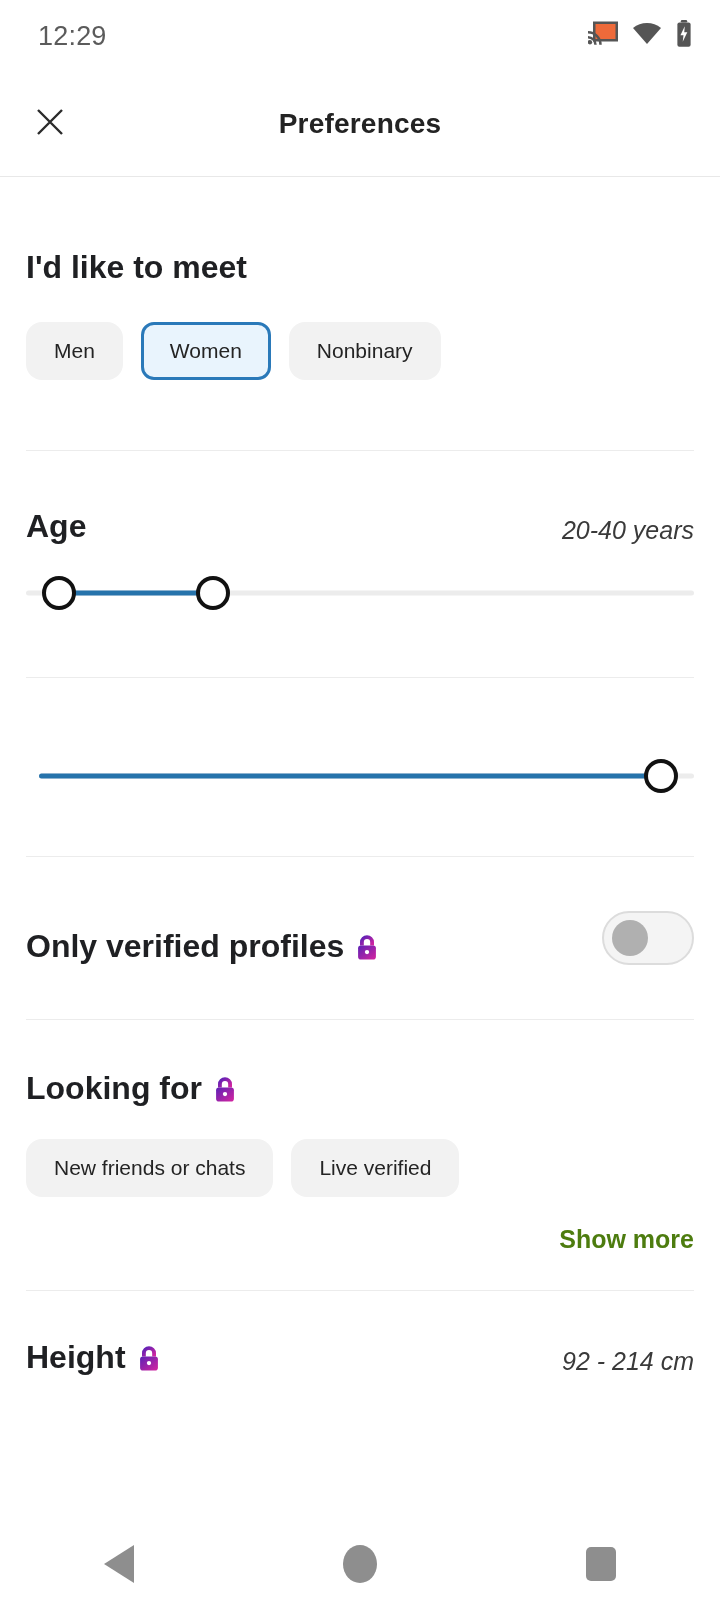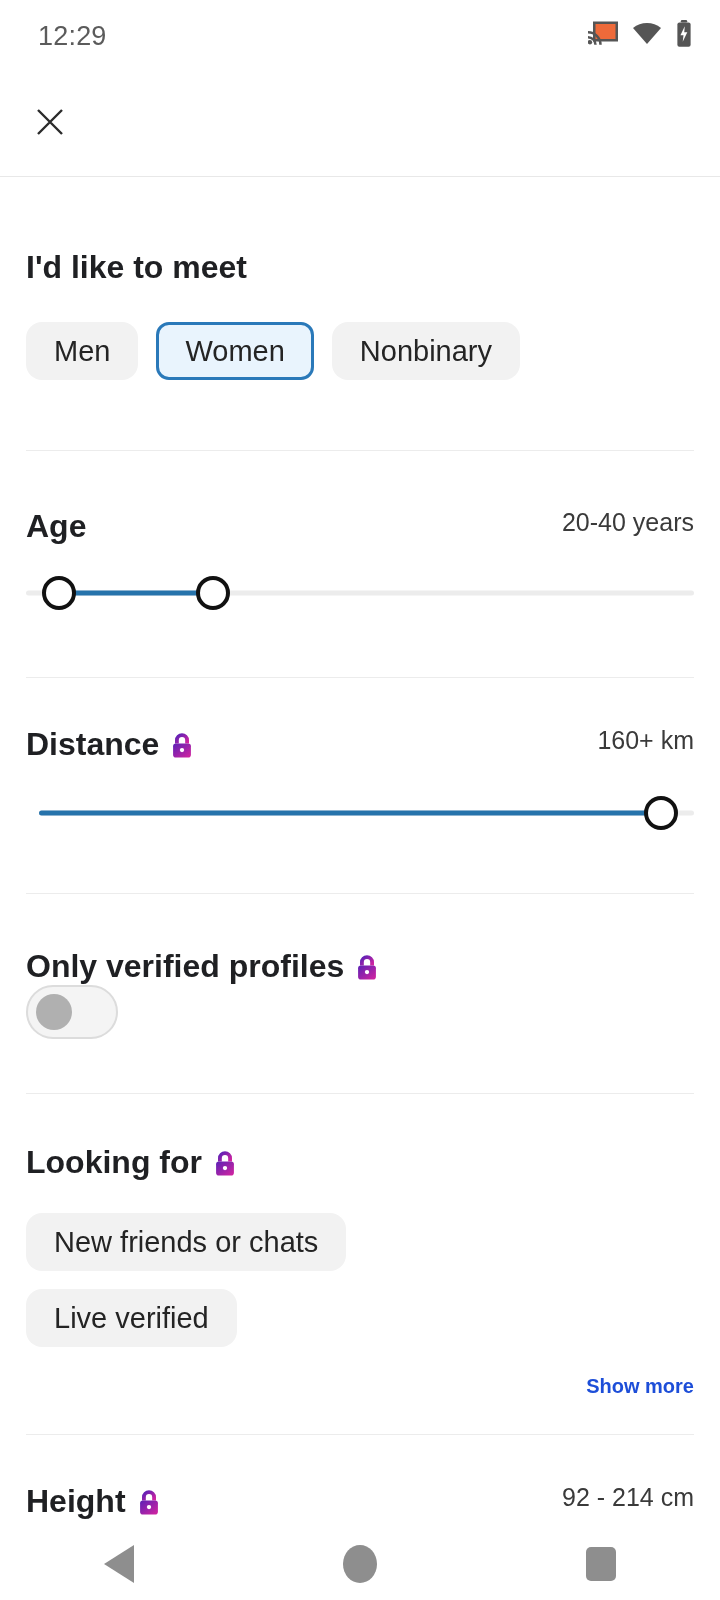--- a/index.html
+++ b/index.html
@@ -40,30 +40,30 @@
   
   .content { position:absolute; top:177px; left:0; width:720px; }
   .section { padding:0 26px; }
   .divider { height:1px; background:#ececec; margin:0 26px; }
 
   .section-title {
     font-size:32px; font-weight:bold; color:#1f2023;
     display:flex; align-items:center; gap:10px;
   }
   .row-head {
-    display:flex; justify-content:space-between;
-  }
-  .row-value { font-size:25px; color:#3a3a3a; }
+    display:flex; align-items:flex-end; justify-content:space-between;
+  }
+  .row-value { font-size:25px; color:#3a3a3a;font-style:italic; }
 
   
   .chips { display:flex; flex-wrap:wrap; gap:18px; }
   .chip {
     background:#f2f2f2; border:2px solid transparent; border-radius:16px;
     padding:0 26px; height:58px; display:flex; align-items:center;
-    font-size:29px; color:#242424; cursor:pointer;
+    font-size:21px; color:#242424; cursor:pointer;
   }
   .chip.selected {
     background:#e9f4fd; border:3px solid #2a79b9; border-radius:13px;
   }
 
   
   .slider { position:relative; height:44px; }
   .track-bg {
     position:absolute; top:50%; transform:translateY(-50%);
     left:0; right:0; height:5px; background:#ececec; border-radius:3px;
@@ -83,21 +83,21 @@
     width:92px; height:54px; border-radius:27px;
     background:#f4f4f4; border:2px solid #dcdcdc;
     position:relative; cursor:pointer;
   }
   .toggle .knob {
     position:absolute; left:8px; top:50%; transform:translateY(-50%);
     width:36px; height:36px; border-radius:50%; background:#b0b0b0;
   }
 
   .show-more {
-    font-size:20px; font-weight:bold; color:#1d4ed8;
+    font-size:25px; font-weight:bold; color:#4d7c0f;
     text-align:right; cursor:pointer;
   }
 
   
   .navbar {
     position:absolute; bottom:0; left:0; width:720px; height:72px;
     display:flex; align-items:center; justify-content:space-around;
     background:#fff;
   }
   .nav-back {
@@ -145,20 +145,21 @@
   </div>
 
   <div class="header">
     <div class="close-btn">
       <span>
         <svg width="36" height="36" viewBox="0 0 24 24">
           <path d="M4 4 L20 20 M20 4 L4 20" stroke="#2b2b2b" stroke-width="1.6" fill="none"></path>
         </svg>
       </span>
     </div>
+    <div class="header-title">Preferences</div>
   </div>
 
   <div class="content">
 
     <div class="section" style="padding-top:72px; padding-bottom:70px;">
       <div class="section-title">I'd like to meet</div>
       <div class="chips" style="margin-top:36px;">
         <div class="chip">
           <span>Men</span>
         </div>
@@ -182,50 +183,31 @@
         <div class="track-bg"></div>
         <div class="track-fill" style="left:5%; width:23%;"></div>
         <div class="thumb" style="left:5%;"></div>
         <div class="thumb" style="left:28%;"></div>
       </div>
     </div>
 
     <div class="divider"></div>
 
     <div class="section" style="padding-top:48px; padding-bottom:58px;">
-      <div class="row-head">
-        <div class="section-title">
-          <span>Distance</span>
-          <span class="lock">
-            <svg width="26" height="28" viewBox="0 0 20 22">
-              <defs>
-                  <linearGradient id="lg1" x1="0" y1="0" x2="1" y2="1">
-                <stop offset="0%" stop-color="#5b21b6"></stop>
-                    <stop offset="100%" stop-color="#d6249f"></stop>
-              </linearGradient>
-                </defs>
-              <path d="M6 9V6.5a4 4 0 0 1 8 0V9" fill="none" stroke="url(#lg1)" stroke-width="3"></path>
-              <rect x="3" y="9" width="14" height="11" rx="2.2" fill="url(#lg1)"></rect>
-              <circle cx="10" cy="14.2" r="1.7" fill="#fff"></circle>
-            </svg>
-          </span>
-        </div>
-        <div class="row-value">160+ km</div>
-      </div>
       <div class="slider" style="margin-top:28px;">
         <div class="track-bg" style="left:2%;"></div>
         <div class="track-fill" style="left:2%; width:93%;"></div>
         <div class="thumb" style="left:95%;"></div>
       </div>
     </div>
 
     <div class="divider"></div>
 
     <div class="section" style="padding-top:54px; padding-bottom:54px;">
-      <div class="row-head" style="align-items:flex-start;flex-direction:column;">
+      <div class="row-head" style="align-items:flex-end;">
         <div class="section-title">
           <span>Only verified profiles</span>
           <span class="lock">
             <svg width="26" height="28" viewBox="0 0 20 22">
               <defs>
                   <linearGradient id="lg2" x1="0" y1="0" x2="1" y2="1">
                 <stop offset="0%" stop-color="#5b21b6"></stop>
                     <stop offset="100%" stop-color="#d6249f"></stop>
               </linearGradient>
                 </defs>

